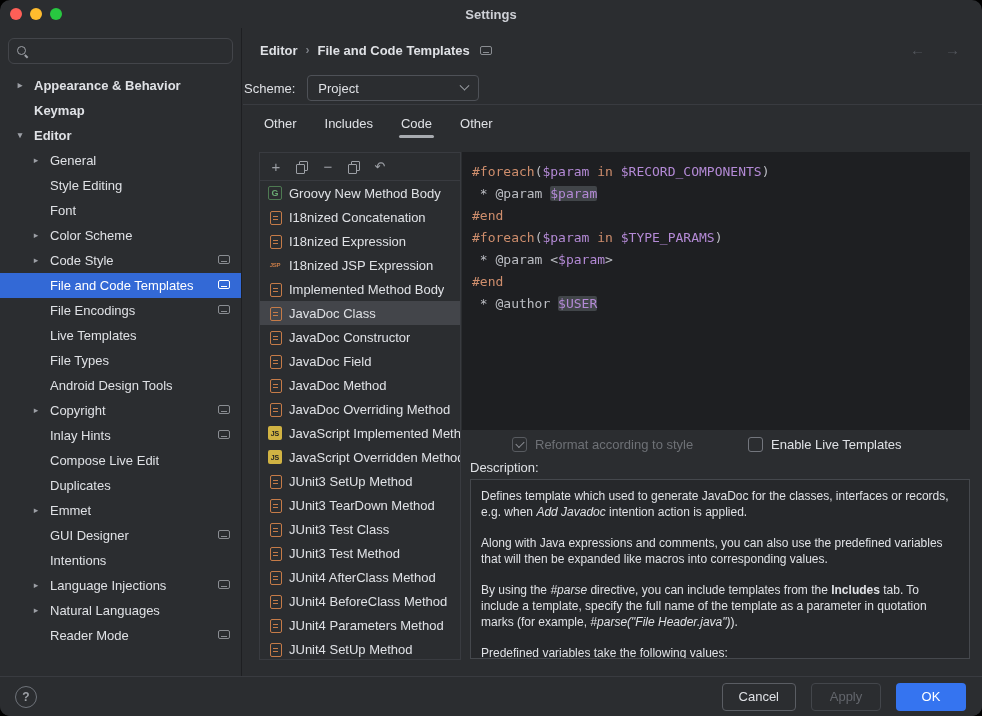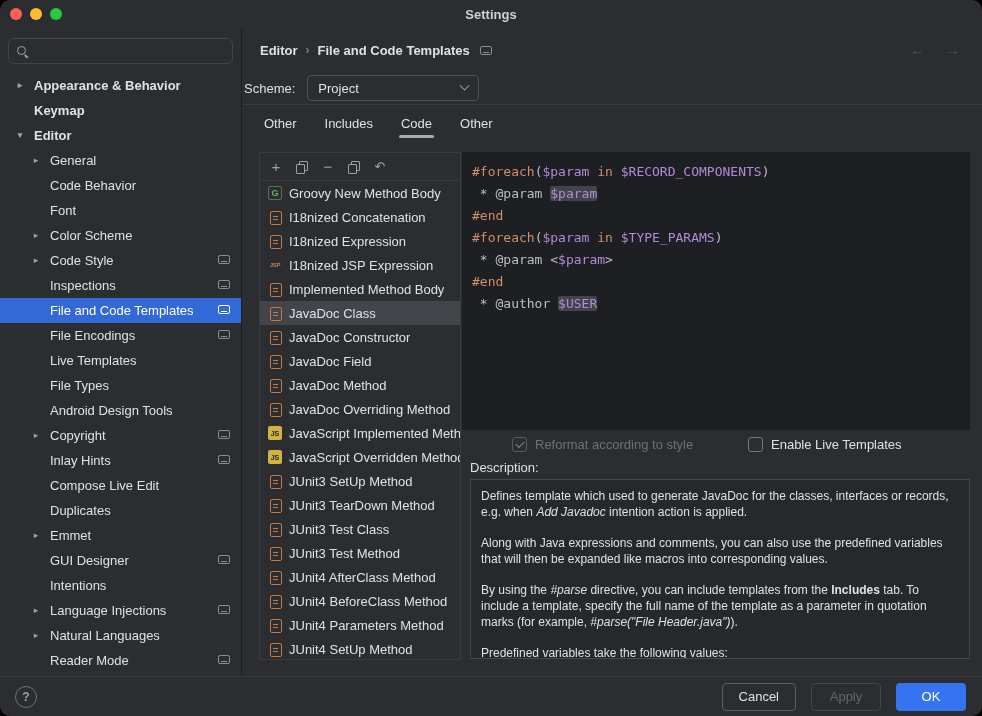--- a/index.html
+++ b/index.html
@@ -124,36 +124,32 @@
         </div>
         <div class="trow lvl0">
           <span class="chev">▾</span>
           <span class="tlabel">Editor</span>
         </div>
         <div class="trow lvl1">
           <span class="chev">▸</span>
           <span class="tlabel">General</span>
         </div>
         <div class="trow lvl1">
-          <span class="tlabel">Code Behavior</span>
+          <span class="tlabel">Style Editing</span>
         </div>
         <div class="trow lvl1">
           <span class="tlabel">Font</span>
         </div>
         <div class="trow lvl1">
           <span class="chev">▸</span>
           <span class="tlabel">Color Scheme</span>
         </div>
         <div class="trow lvl1">
           <span class="chev">▸</span>
           <span class="tlabel">Code Style</span>
-          <span class="badge"></span>
-        </div>
-        <div class="trow lvl1">
-          <span class="tlabel">Inspections</span>
           <span class="badge"></span>
         </div>
         <div class="trow lvl1 selected">
           <span class="tlabel">File and Code Templates</span>
           <span class="badge"></span>
         </div>
         <div class="trow lvl1">
           <span class="tlabel">File Encodings</span>
           <span class="badge"></span>
         </div>

